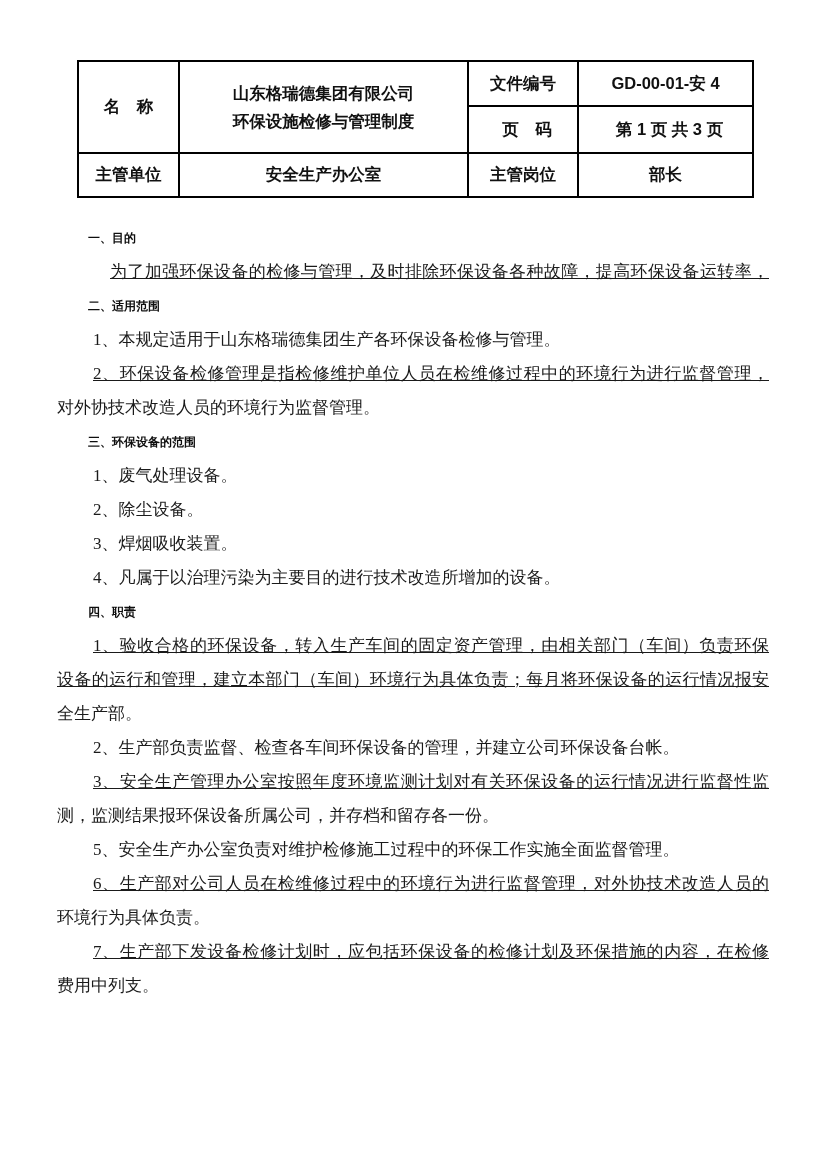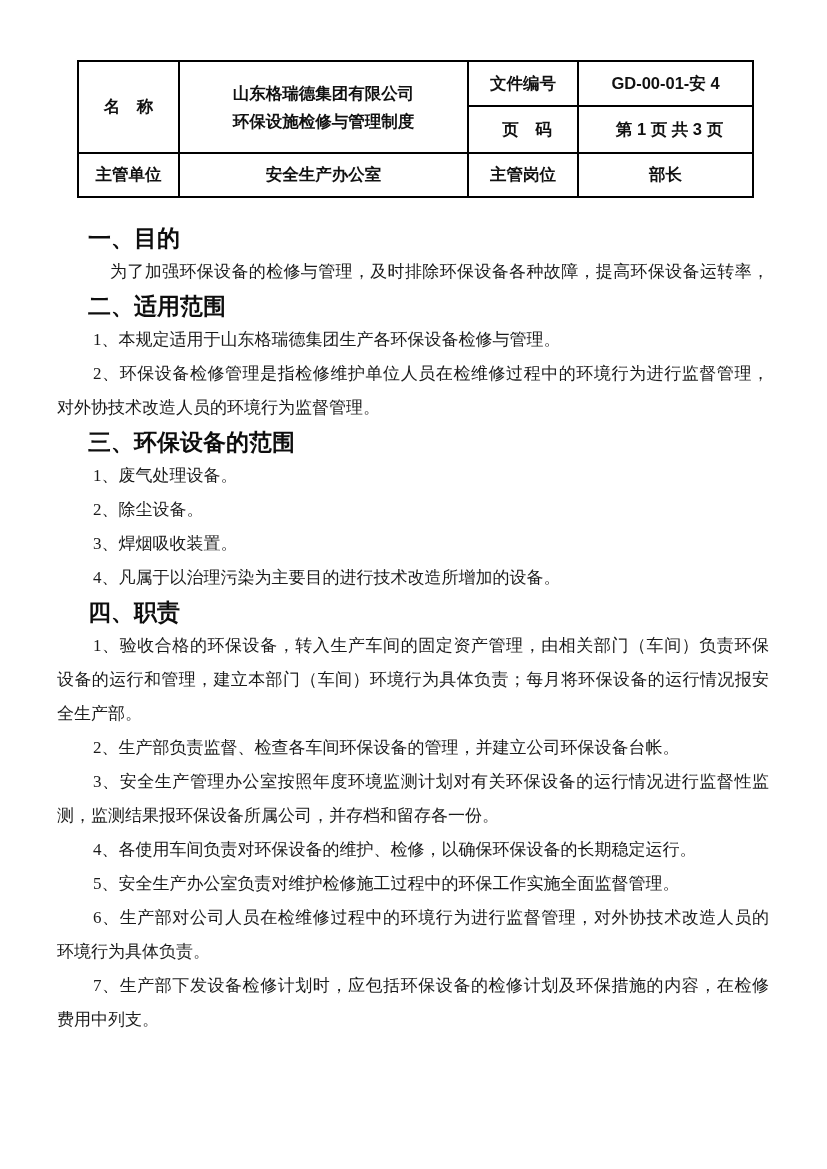--- a/index.html
+++ b/index.html
@@ -45,30 +45,30 @@
     left: 57px;
     top: 221px;
     width: 712px;
     font-size: 17px;
     line-height: 34px;
     color: #1a1a1a;
   }
   .doc-body .heading {
     font-family: "Liberation Sans", "DejaVu Sans", sans-serif;
     font-weight: bold;
-    font-size: 23px;
+    font-size: 12px;
     padding-left: 31px;
     color: #0e0e0e;
   }
   .doc-body .line {
     text-align: justify;
     text-justify: inter-character;
     text-align-last: left;
   }
-  .doc-body .line.j { text-align-last: justify; }
+  .doc-body .line.j { text-align-last: justify; text-decoration: underline; }
   .doc-body .line.ind2 { text-indent: 36px; }
   .doc-body .line.ind3 { text-indent: 53px; }
 </style>
 </head>
 <body>
 
 <div class="page">
 
   <table class="doc-table">
     <colgroup>
@@ -112,21 +112,20 @@
       <div class="line ind2">2、除尘设备。</div>
       <div class="line ind2">3、焊烟吸收装置。</div>
       <div class="line ind2">4、凡属于以治理污染为主要目的进行技术改造所增加的设备。</div>
       <div class="heading line">四、职责</div>
       <div class="line ind2 j">1、验收合格的环保设备，转入生产车间的固定资产管理，由相关部门（车间）负责环保</div>
       <div class="line j">设备的运行和管理，建立本部门（车间）环境行为具体负责；每月将环保设备的运行情况报安</div>
       <div class="line">全生产部。</div>
       <div class="line ind2">2、生产部负责监督、检查各车间环保设备的管理，并建立公司环保设备台帐。</div>
       <div class="line ind2 j">3、安全生产管理办公室按照年度环境监测计划对有关环保设备的运行情况进行监督性监</div>
       <div class="line">测，监测结果报环保设备所属公司，并存档和留存各一份。</div>
-      <div class="line ind2">4、各使用车间负责对环保设备的维护、检修，以确保环保设备的长期稳定运行。</div>
       <div class="line ind2">5、安全生产办公室负责对维护检修施工过程中的环保工作实施全面监督管理。</div>
       <div class="line ind2 j">6、生产部对公司人员在检维修过程中的环境行为进行监督管理，对外协技术改造人员的</div>
       <div class="line">环境行为具体负责。</div>
       <div class="line ind2 j">7、生产部下发设备检修计划时，应包括环保设备的检修计划及环保措施的内容，在检修</div>
       <div class="line">费用中列支。</div>
     </div>
 
 </div>
 
 </body></html>

